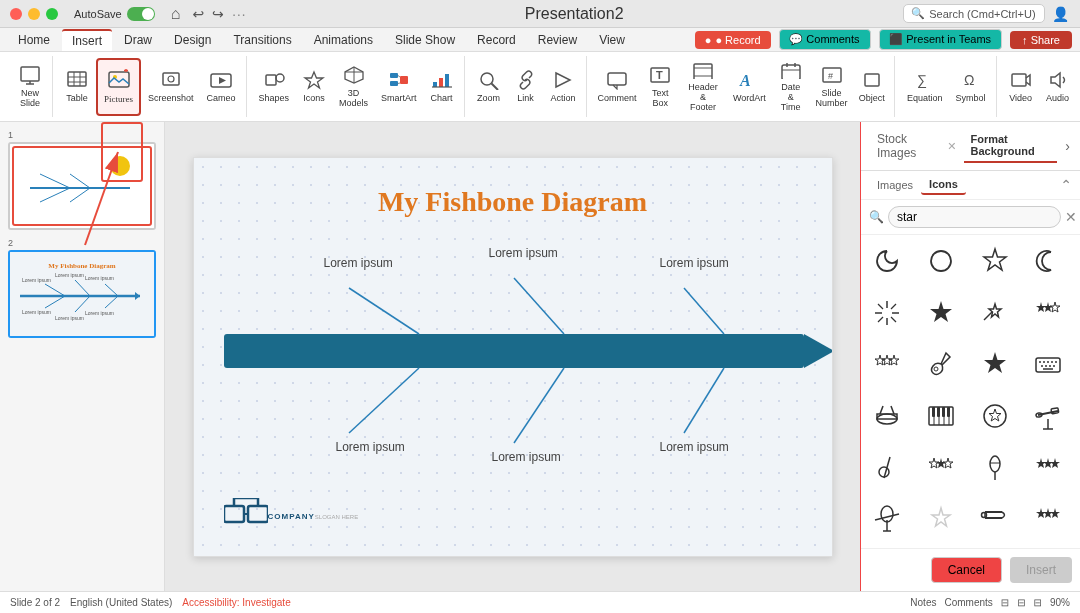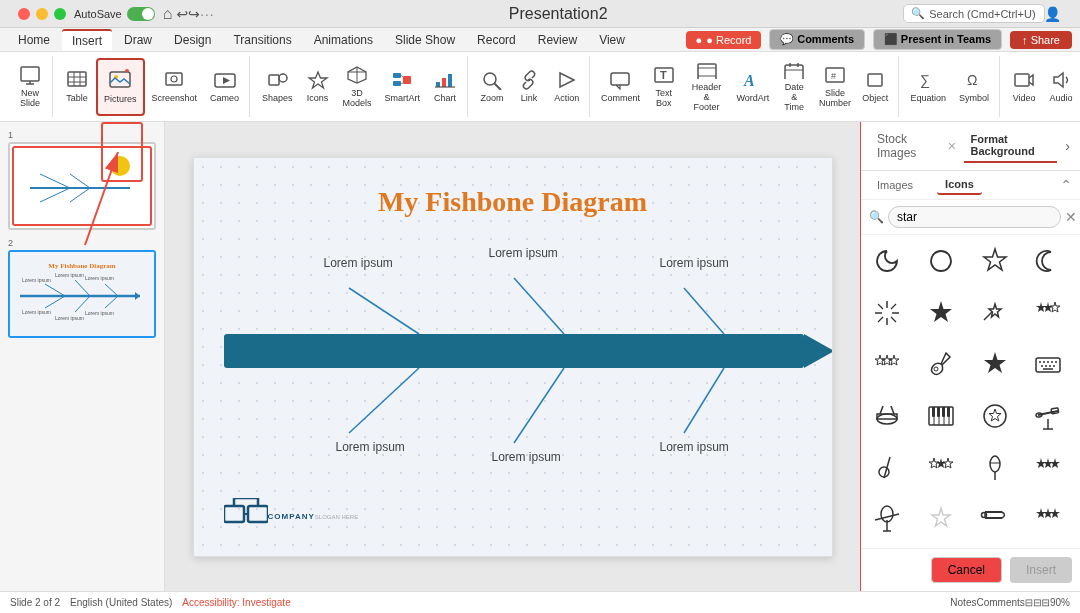--- a/index.html
+++ b/index.html
@@ -4,21 +4,22 @@
   <style>
     * { box-sizing: border-box; margin: 0; padding: 0; }
     body { font-family: -apple-system, 'Segoe UI', sans-serif; font-size: 12px; background: #f0f0f0; overflow: hidden; width: 1080px; height: 613px; }
 
     
     #title-bar {
       height: 28px;
       background: #e8e8e8;
       display: flex;
       align-items: center;
-      padding: 0 18px;
+      padding: 0 10px;
+      gap: 8px;
       border-bottom: 1px solid #d0d0d0;
     }
     .traffic-lights { display: flex; gap: 6px; align-items: center; }
     .tl { width: 12px; height: 12px; border-radius: 50%; }
     .tl-red { background: #ff5f57; }
     .tl-yellow { background: #febc2e; }
     .tl-green { background: #28c840; }
     #autosave-area { display: flex; align-items: center; gap: 5px; margin-left: 8px; font-size: 11px; color: #333; }
     .toggle-switch { width: 28px; height: 14px; background: #4CAF50; border-radius: 7px; position: relative; }
     .toggle-knob { width: 12px; height: 12px; background: white; border-radius: 50%; position: absolute; top: 1px; right: 1px; }
@@ -38,42 +39,42 @@
     .ribbon-tab {
       padding: 3px 10px;
       font-size: 12px;
       color: #333;
       cursor: pointer;
       border-radius: 3px 3px 0 0;
     }
     .ribbon-tab.active { background: white; border-top: 2px solid #c0392b; color: #333; }
     #ribbon-right { margin-left: auto; display: flex; gap: 8px; align-items: center; }
     .record-btn { background: #e74c3c; color: white; border: none; border-radius: 4px; padding: 3px 10px; font-size: 11px; cursor: pointer; display: flex; align-items: center; gap: 4px; }
-    .comments-btn, .present-btn { background: #a3a3a3; border: 1px solid #ccc; border-radius: 4px; padding: 3px 10px; font-size: 11px; cursor: pointer; font-weight: bold; }
+    .comments-btn, .present-btn { background: #14b8a6; border: 1px solid #ccc; border-radius: 4px; padding: 3px 10px; font-size: 11px; cursor: pointer; }
     .share-btn { background: #c0392b; color: white; border: none; border-radius: 4px; padding: 3px 12px; font-size: 11px; cursor: pointer; }
 
     
     #toolbar {
       height: 70px;
       background: white;
       border-bottom: 1px solid #ddd;
       display: flex;
       align-items: center;
       padding: 4px 8px;
       gap: 2px;
       overflow: hidden;
     }
     .tool-group { display: flex; align-items: center; gap: 1px; padding: 0 4px; border-right: 1px solid #e0e0e0; height: 100%; }
     .tool-group:last-child { border-right: none; }
     .tool-btn {
       display: flex; flex-direction: column; align-items: center; justify-content: center;
       padding: 4px 6px; border-radius: 4px; cursor: pointer; min-width: 36px; height: 58px;
       font-size: 10px; color: #333; gap: 3px;
     }
-    .tool-btn.active { background: #ddeeff; border: 1px solid #aac; }
+    .tool-btn.active { background: #ddeeff; border: 1px solid #aac; font-family: Liberation Serif, serif; }
     .tool-btn svg, .tool-icon { font-size: 20px; }
     .tool-label { font-size: 9px; text-align: center; }
 
     
     #main { display: flex; height: calc(613px - 28px - 24px - 70px - 22px); }
 
     
     #slide-panel {
       width: 165px;
       background: #f5f5f5;
@@ -159,21 +160,21 @@
       cursor: pointer;
       padding: 4px 6px;
     }
     .panel-tab.active { color: #333; font-weight: 600; border-bottom: 2px solid #c0392b; }
     .panel-close { margin-left: auto; cursor: pointer; font-size: 14px; color: #666; }
     #panel-sub-header {
       display: flex;
       align-items: center;
       padding: 4px 8px;
       border-bottom: 1px solid #eee;
-      gap: 16px;
+      gap: 0;
     }
     .sub-tab { font-size: 11px; color: #666; padding: 3px 8px; cursor: pointer; border-radius: 3px; }
     .sub-tab.active { color: #333; border-bottom: 2px solid #c0392b; }
     #panel-search {
       display: flex;
       align-items: center;
       padding: 6px 8px;
       border-bottom: 1px solid #eee;
       gap: 4px;
     }
@@ -210,21 +211,21 @@
       height: 22px;
       background: white;
       border-top: 1px solid #ddd;
       display: flex;
       align-items: center;
       padding: 0 10px;
       font-size: 10px;
       color: #555;
       gap: 10px;
     }
-    #status-right { margin-left: auto; display: flex; align-items: flex-start; }
+    #status-right { margin-left: auto; display: flex; gap: 8px; align-items: flex-start; }
     .red-box {
       position: absolute;
       border: 2px solid #e74c3c;
       border-radius: 3px;
       pointer-events: none;
     }
 
     .slide1-thumb { background: #f9f9f9; }
   </style>
 </head>

